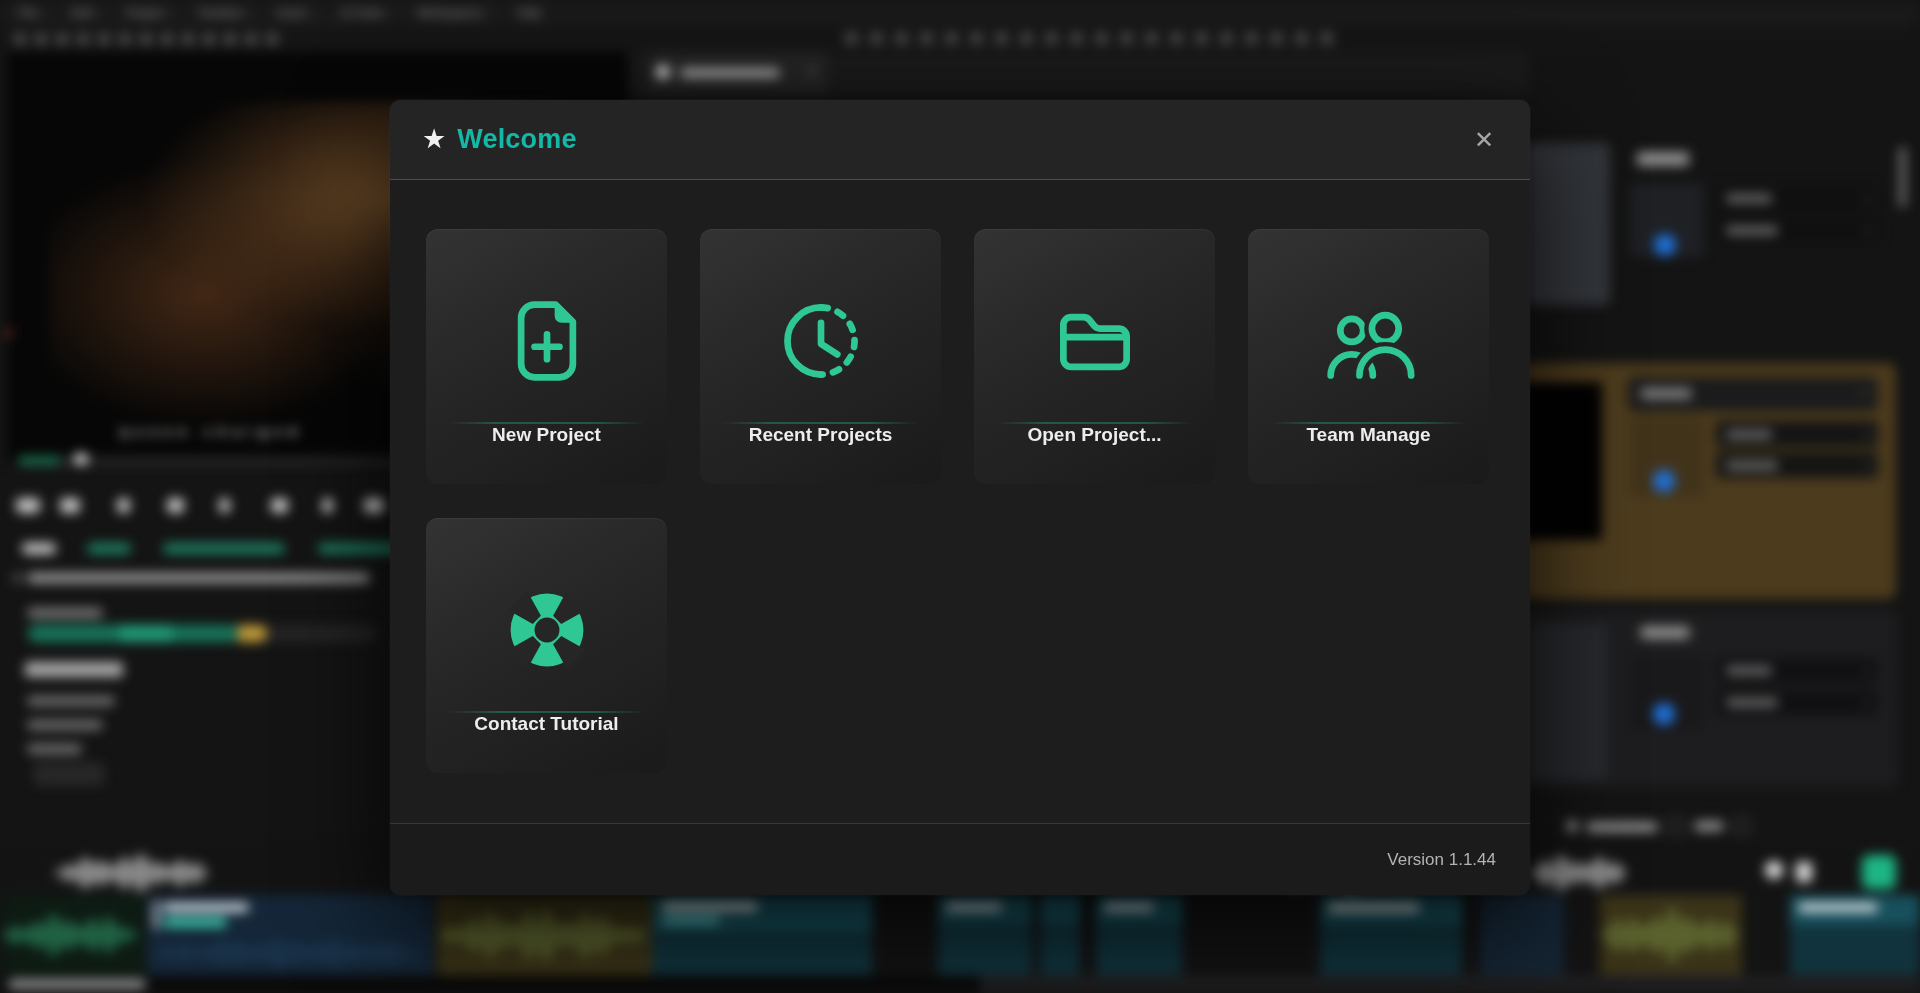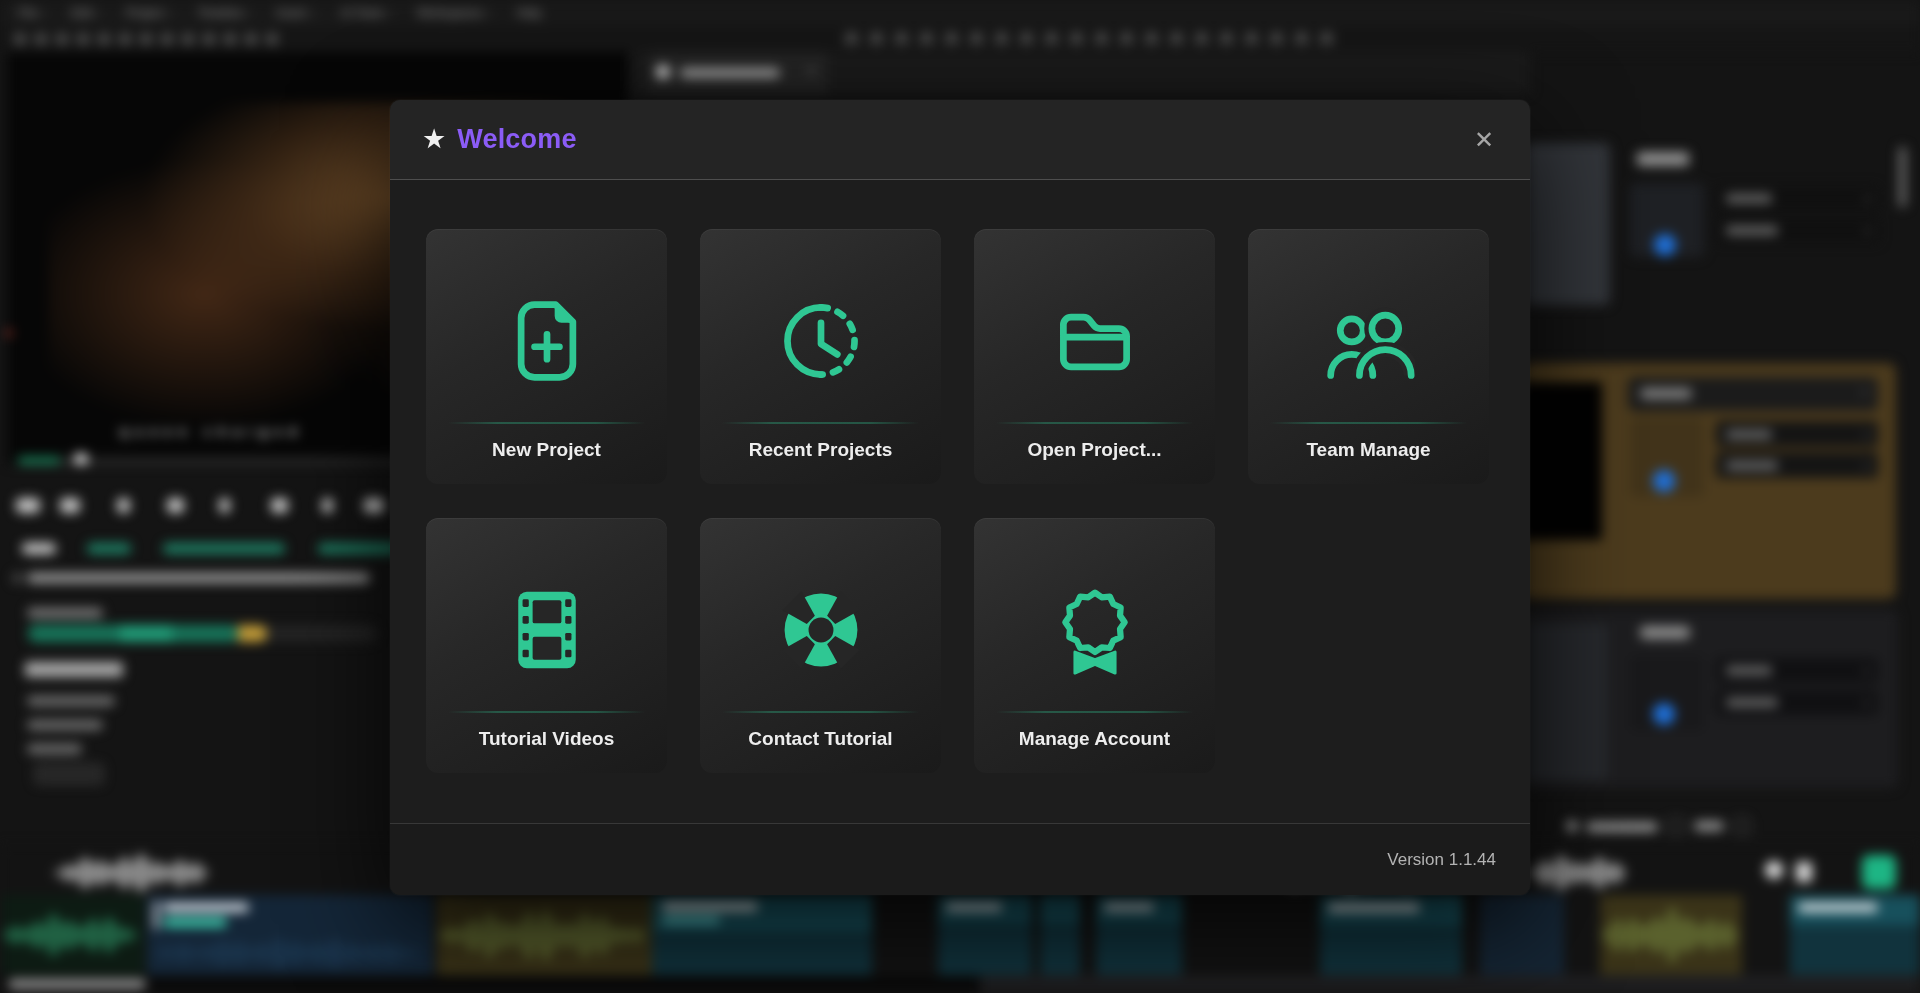--- a/index.html
+++ b/index.html
@@ -34,31 +34,31 @@
   .wave span{width:3px;flex:0 0 3px;border-radius:1px;}
   .clip{position:absolute;top:895px;height:80px;overflow:hidden;border-radius:2px;}
   .clip-header{position:absolute;left:0;top:0;width:100%;}
   
   #dialog{position:absolute;left:390px;top:100px;width:1140px;height:795px;border-radius:10px;
           background:#1d1d1d;box-shadow:0 30px 100px rgba(0,0,0,.8),0 0 0 1px rgba(255,255,255,.03);z-index:10;}
   #dialog-header{position:absolute;top:0;left:0;right:0;height:79px;background:#242424;
                  border-bottom:1px solid #4e4e4e;border-radius:10px 10px 0 0;
                  display:flex;align-items:center;padding-left:32px;}
   #dialog-star{font-size:27px;color:#f0f0f0;margin-right:11px;line-height:1;}
-  #dialog-title{font-size:27px;font-weight:800;color:#8b5cf6;letter-spacing:.2px;}
+  #dialog-title{font-size:27px;font-weight:800;color:#14b8a6;letter-spacing:.2px;}
   #dialog-close{position:absolute;right:34px;top:26px;font-size:24px;font-weight:400;color:#a6a6a6;
                 background:none;border:none;line-height:1;cursor:pointer;padding:2px;}
   #cards{position:absolute;left:36px;top:129px;display:grid;grid-template-columns:repeat(4,241px);
          grid-auto-rows:255px;gap:34px 33px;}
   .card{border-radius:12px;background:linear-gradient(150deg,#333333 0%,#272727 40%,#1a1a1a 100%);
         box-shadow:inset 0 1px 0 rgba(255,255,255,.05);display:flex;flex-direction:column;align-items:center;cursor:pointer;}
   .card-iconwrap{height:193px;display:flex;align-items:center;justify-content:center;padding-top:30px;box-sizing:border-box;}
   .card-divider{width:197px;height:2px;
     background:linear-gradient(90deg,rgba(47,199,147,0) 0%,rgba(47,199,147,.32) 25%,rgba(47,199,147,.32) 75%,rgba(47,199,147,0) 100%);}
-  .card-label{margin-top:15px;font-size:19px;font-weight:700;color:#ededed;white-space:nowrap;}
+  .card-label{font-size:19px;font-weight:700;color:#ededed;white-space:nowrap;}
   #dialog-footer{position:absolute;left:0;right:0;bottom:0;height:72px;background:#1b1b1b;
                  border-top:1px solid #383838;border-radius:0 0 10px 10px;
                  display:flex;align-items:center;justify-content:flex-end;padding-right:34px;box-sizing:border-box;}
   #version{font-size:17px;color:#b3b3b3;}
 </style>
 </head>
 <body>
 
 <div id="stage">
 
@@ -588,69 +588,38 @@
             <circle cx="65" cy="35" r="14" fill="none" stroke="#2fc793" stroke-width="7"></circle>
             <path d="M38 84 a27 27 0 0 1 54 0" fill="none" stroke="#262626" stroke-width="16"></path>
             <path d="M38 84 a27 27 0 0 1 54 0" fill="none" stroke="#2fc793" stroke-width="7" stroke-linecap="round"></path>
           </svg>
         </div>
         <div class="card-divider"></div>
         <div class="card-label">Team Manage</div>
       </div>
 
 
-      <div class="card">
-        <div class="card-iconwrap">
-          <svg viewBox="0 0 96 96" width="92" height="92">
-            <rect x="18" y="8" width="60" height="80" rx="9" fill="#2fc793"></rect>
-            <rect x="33" y="17" width="30" height="24" rx="2" fill="#262626"></rect>
-            <rect x="33" y="55" width="30" height="24" rx="2" fill="#262626"></rect>
-            <g fill="#262626">
-              <rect x="22.5" y="16" width="6.5" height="8" rx="1.5"></rect>
-                <rect x="22.5" y="33.5" width="6.5" height="8" rx="1.5"></rect>
-              <rect x="22.5" y="51" width="6.5" height="8" rx="1.5"></rect>
-                <rect x="22.5" y="68.5" width="6.5" height="8" rx="1.5"></rect>
-              <rect x="67" y="16" width="6.5" height="8" rx="1.5"></rect>
-                <rect x="67" y="33.5" width="6.5" height="8" rx="1.5"></rect>
-              <rect x="67" y="51" width="6.5" height="8" rx="1.5"></rect>
-                <rect x="67" y="68.5" width="6.5" height="8" rx="1.5"></rect>
-            </g>
-          </svg>
-        </div>
-        <div class="card-divider"></div>
-        <div class="card-label">Tutorial Videos</div>
-      </div>
 
       <div class="card">
         <div class="card-iconwrap">
           <svg viewBox="0 0 96 96" width="92" height="92">
             <circle cx="48" cy="48" r="38" fill="#2fc793"></circle>
             <g fill="#262626">
               <path d="M34 5 L62 5 L54 33 L42 33 Z" transform="rotate(45 48 48)"></path>
               <path d="M34 5 L62 5 L54 33 L42 33 Z" transform="rotate(135 48 48)"></path>
               <path d="M34 5 L62 5 L54 33 L42 33 Z" transform="rotate(225 48 48)"></path>
               <path d="M34 5 L62 5 L54 33 L42 33 Z" transform="rotate(315 48 48)"></path>
               <circle cx="48" cy="48" r="13"></circle>
             </g>
           </svg>
         </div>
         <div class="card-divider"></div>
         <div class="card-label">Contact Tutorial</div>
       </div>
 
-      <div class="card">
-        <div class="card-iconwrap">
-          <svg viewBox="0 0 96 96" width="92" height="92">
-            <polygon points="48,9 55,13.9 63.5,13.2 67.1,20.9 74.8,24.5 74.1,33 79,40 74.1,47 74.8,55.5 67.1,59.1 63.5,66.8 55,66.1 48,71 41,66.1 32.5,66.8 28.9,59.1 21.2,55.5 21.9,47 17,40 21.9,33 21.2,24.5 28.9,20.9 32.5,13.2 41,13.9" fill="none" stroke="#2fc793" stroke-width="6.5" stroke-linejoin="round"></polygon>
-            <path d="M27 71 L48 79 L69 71 L69 93 L48 84 L27 93 Z" fill="#2fc793" stroke="#2fc793" stroke-width="3" stroke-linejoin="round"></path>
-          </svg>
-        </div>
-        <div class="card-divider"></div>
-        <div class="card-label">Manage Account</div>
-      </div>
 
     </div>
 
     <div id="dialog-footer">
       <span id="version">Version 1.1.44</span>
     </div>
   </div>
 
 </div>
 

